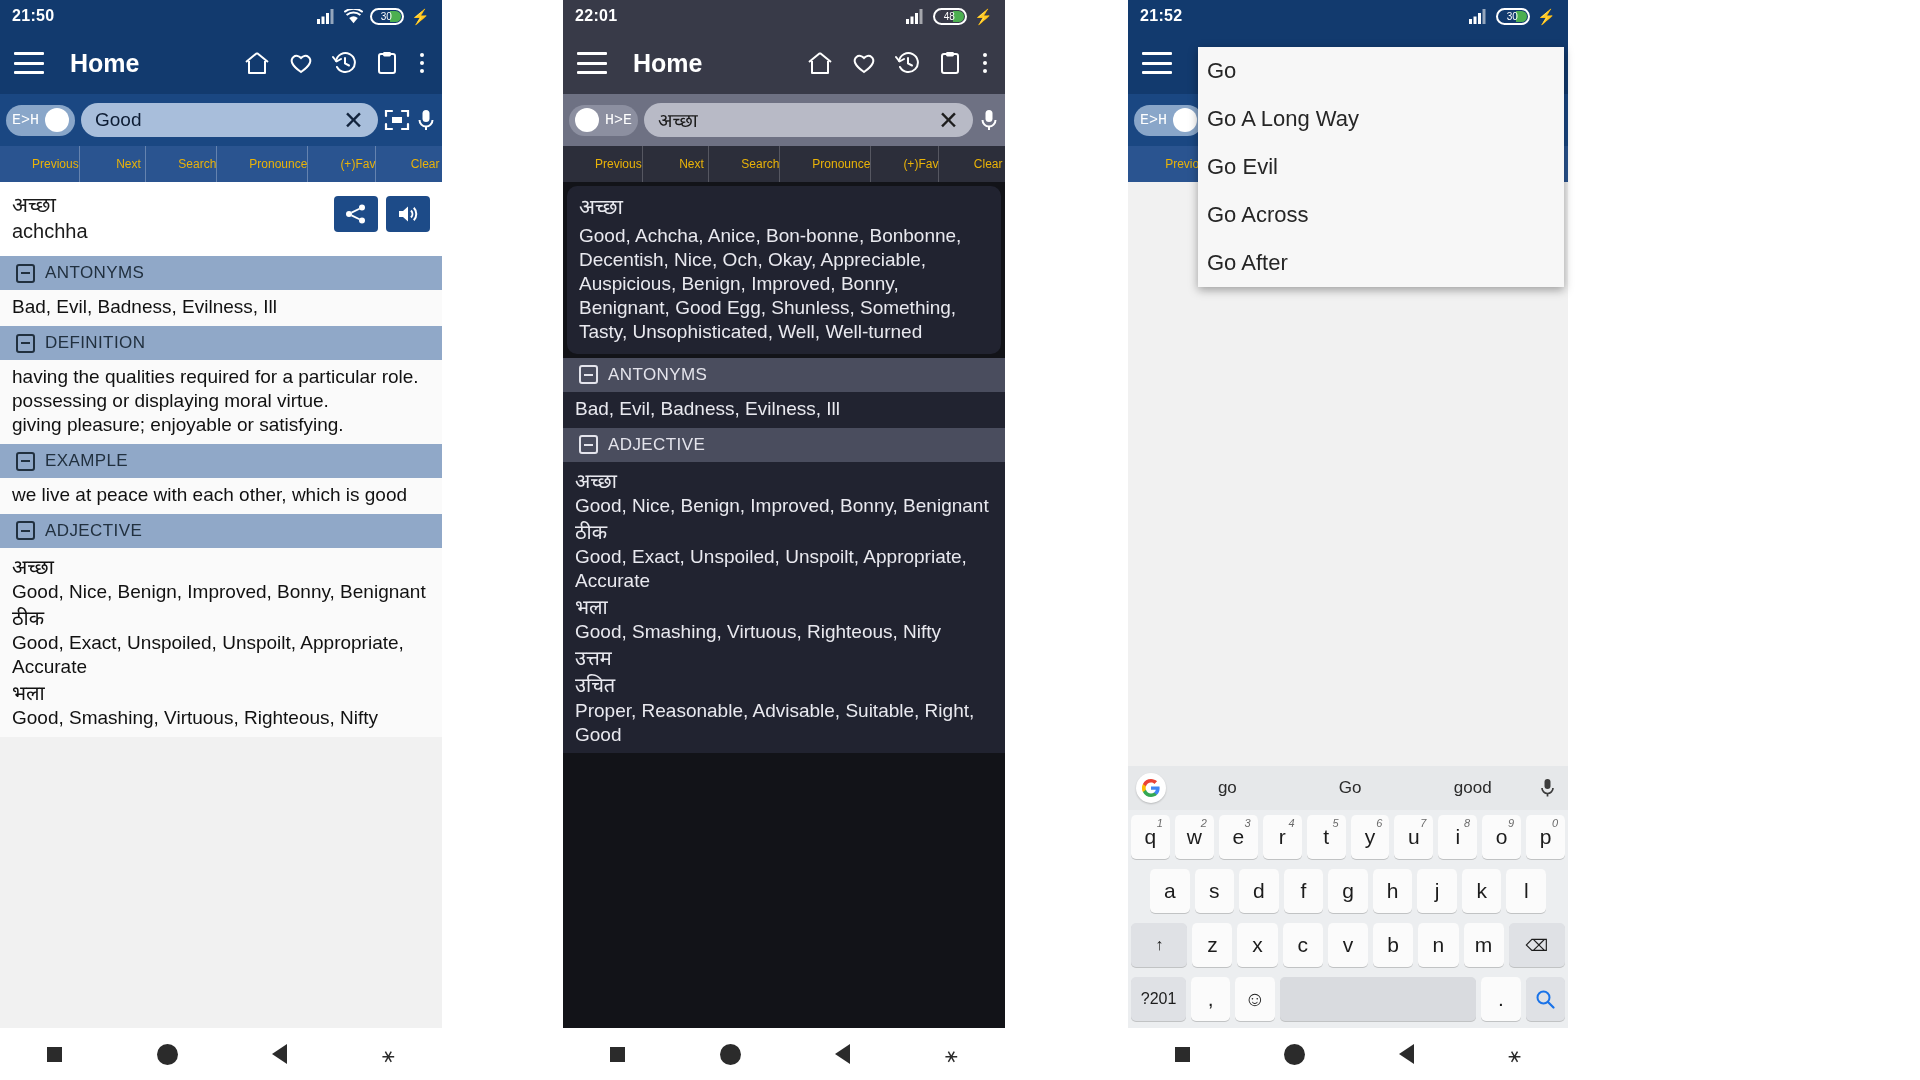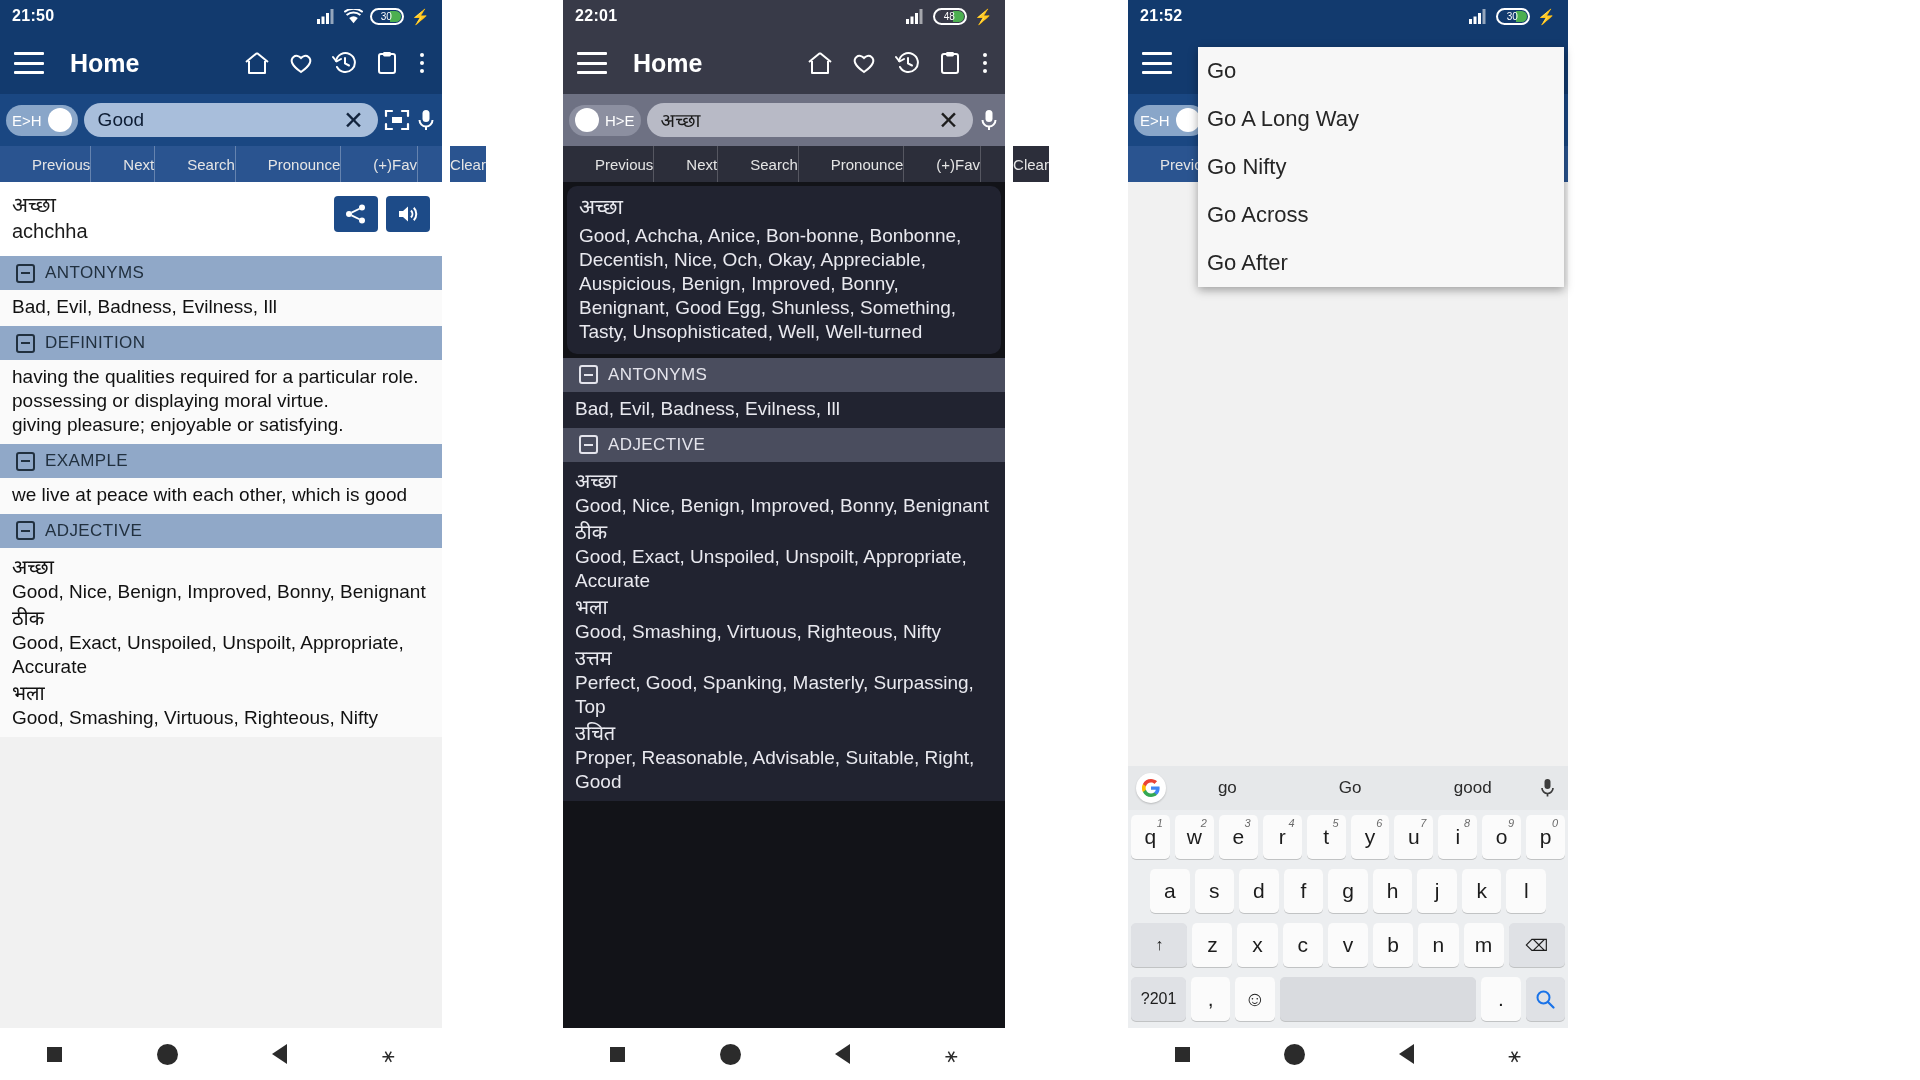--- a/index.html
+++ b/index.html
@@ -53,36 +53,36 @@
   .appbar-actions svg { display: block; }
   .dots { display: flex; flex-direction: column; gap: 4px; align-items: center; padding: 0 4px; }
   .dots i { width: 4px; height: 4px; border-radius: 50%; background: #fff; display: block; }
 
   
   .searchrow { height: 52px; display: flex; align-items: center; padding: 0 6px; gap: 6px; flex: 0 0 auto; position: relative; }
   .toggle {
     display: flex; align-items: center; gap: 6px; border-radius: 16px;
     height: 31px; padding: 0 6px; flex: 0 0 auto;
   }
-  .toggle .tlabel { font-size: 15px; color: #ffffff; }
+  .toggle .tlabel { font-size: 15px; color: #ffffff; font-family: Liberation Mono, monospace; }
   .toggle .knob { width: 24px; height: 24px; border-radius: 50%; background: #fff; flex: 0 0 auto; }
   .searchfield {
     flex: 1 1 auto; height: 34px; border-radius: 17px; display: flex;
     align-items: center; padding: 0 10px 0 14px; min-width: 0; position: relative;
   }
   .searchfield .txt { font-size: 19px; flex: 1 1 auto; white-space: nowrap; overflow: hidden; }
   .searchfield .caret { width: 2px; height: 22px; background: #16a085; margin-left: 1px; }
   .clearx { font-size: 25px; line-height: 1; padding: 0 4px; cursor: pointer; }
   .ocr, .mic { flex: 0 0 auto; }
 
   
   .actionrow { display: flex; flex: 0 0 auto; height: 36px; }
   .actionrow .btn {
     flex: 1 1 0; display: flex; align-items: center; justify-content: center;
-    font-size: 15px; color: #e5e5e5; border-right: 1px solid rgba(255,255,255,.28);
+    font-size: 12px; color: #eab308; border-right: 1px solid rgba(255,255,255,.28);
     white-space: nowrap;
     margin-left: 32px;
   }
   .actionrow .btn:last-child { border-right: none; }
 
   
   .content { flex: 1 1 auto; overflow: hidden; position: relative; }
   .wordcard { padding: 10px 12px 12px; display: flex; align-items: flex-start; }
   .wordcard .wordtexts { flex: 1 1 auto; }
   .word-dev { font-size: 21px; line-height: 1.25; }
@@ -429,21 +429,20 @@
         <span>ADJECTIVE</span>
       </div>
       <div class="secbody">
         <div class="sub-dev">अच्छा</div>
         <div><a>Good, Nice, Benign, Improved, Bonny, Benignant</a></div>
         <div class="sub-dev">ठीक</div>
         <div><a>Good, Exact, Unspoiled, Unspoilt, Appropriate, Accurate</a></div>
         <div class="sub-dev">भला</div>
         <div><a>Good, Smashing, Virtuous, Righteous, Nifty</a></div>
         <div class="sub-dev">उत्तम</div>
-        <div><a>Perfect, Good, Spanking, Masterly, Surpassing, Top</a></div>
         <div class="sub-dev">उचित</div>
         <div><a>Proper, Reasonable, Advisable, Suitable, Right, Good</a></div>
       </div>
     </div>
 
     <div class="navbar">
       <span class="nsq"></span>
       <span class="ncirc"></span>
       <span class="ntri"></span>
       <span class="nacc">⚹</span>
@@ -526,21 +525,21 @@
       <span class="btn">Previous</span>
       <span class="btn" style="flex:4 1 0"></span>
       <span class="btn">Clear</span>
     </div>
 
     <div class="blankpane"></div>
 
     <div class="dropdown">
       <div class="opt">Go</div>
       <div class="opt">Go A Long Way</div>
-      <div class="opt">Go Nifty</div>
+      <div class="opt">Go Evil</div>
       <div class="opt">Go Across</div>
       <div class="opt">Go After</div>
     </div>
 
     <div class="kb">
       <div class="kbsugg">
         <span class="gicon">
           <svg width="18" height="18" viewBox="0 0 18 18">
             <path d="M17.6 9.2c0-.6-.05-1.2-.16-1.75H9v3.3h4.84a4.1 4.1 0 0 1-1.8 2.7v2.25h2.9c1.7-1.57 2.68-3.88 2.68-6.5z" fill="#4285F4"></path>
             <path d="M9 18c2.43 0 4.47-.8 5.96-2.18l-2.9-2.25c-.8.54-1.84.86-3.06.86-2.35 0-4.34-1.58-5.05-3.71H.94v2.33A9 9 0 0 0 9 18z" fill="#34A853"></path>

